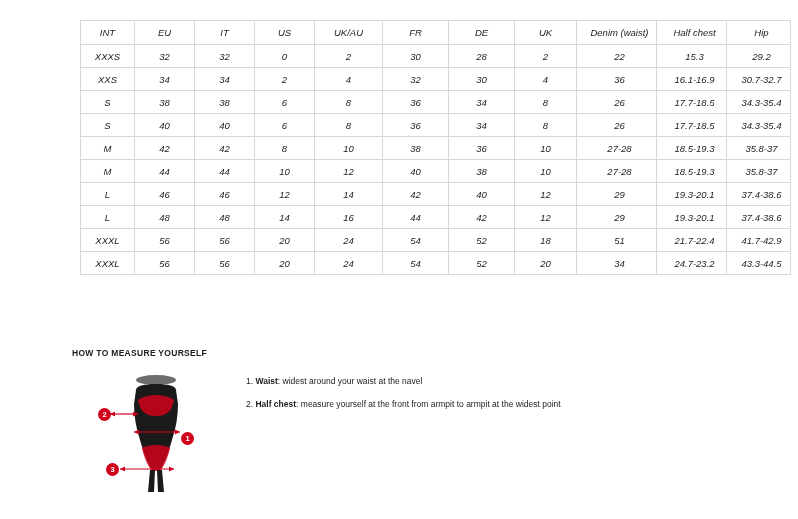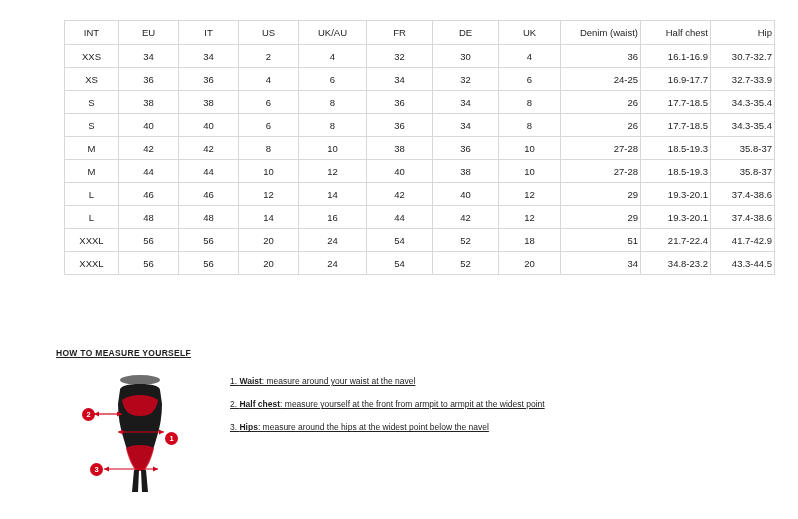--- a/index.html
+++ b/index.html
@@ -16,23 +16,24 @@
     overflow: hidden;
   }
   .page {
     position: relative;
     width: 798px;
     height: 519px;
   }
   
   .table-wrap {
     position: absolute;
-    left: 64px;
+    left: 80px;
     top: 20px;
     width: 670px;
+    font-style: italic;
   }
   table.size-table {
     border-collapse: collapse;
     width: 670px;
     table-layout: fixed;
   }
   table.size-table td, table.size-table th {
     border: 1px solid #d8d8d8;
     height: 22px;
     font-size: 9.5px;
@@ -54,32 +55,31 @@
   col.c4 { width: 68px; }
   col.c5 { width: 66px; }
   col.c6 { width: 66px; }
   col.c7 { width: 62px; }
   col.c8 { width: 80px; }
   col.c9 { width: 70px; }
   col.c10 { width: 64px; }
 
   
   table.size-table td.left {
-    text-align: right;
+    text-align: center;
     padding-left: 8px;
     margin-left: 36px;
   }
 
   
   .measure-section {
     position: absolute;
-    left: 56px;
+    left: 72px;
     top: 348px;
     width: 680px;
-    text-decoration: underline;
   }
   .measure-title {
     font-size: 8.5px;
     font-weight: bold;
     letter-spacing: 0.3px;
     color: #1c1c1c;
     margin-bottom: 10px;
   }
   .measure-body {
     position: relative;
@@ -157,46 +157,46 @@
             <td>FR</td>
             <td>DE</td>
             <td>UK</td>
             <td class="left">Denim (waist)</td>
             <td class="left">Half chest</td>
             <td class="left">Hip</td>
           </tr>
       </thead>
       <tbody id="table-body">
           <tr>
+            <td>XXXS</td>
+            <td>32</td>
+            <td>32</td>
+            <td>0</td>
+            <td>2</td>
+            <td>30</td>
+            <td>28</td>
+            <td>2</td>
+            <td class="left">22</td>
+            <td class="left">15.3</td>
+            <td class="left">29.2</td>
+          </tr>
+          <tr>
             <td>XXS</td>
             <td>34</td>
             <td>34</td>
             <td>2</td>
             <td>4</td>
             <td>32</td>
             <td>30</td>
             <td>4</td>
             <td class="left">36</td>
             <td class="left">16.1-16.9</td>
             <td class="left">30.7-32.7</td>
           </tr>
           <tr>
-            <td>XS</td>
-            <td>36</td>
-            <td>36</td>
-            <td>4</td>
-            <td>6</td>
-            <td>34</td>
-            <td>32</td>
-            <td>6</td>
-            <td class="left">24-25</td>
-            <td class="left">16.9-17.7</td>
-            <td class="left">32.7-33.9</td>
-          </tr>
-          <tr>
             <td>S</td>
             <td>38</td>
             <td>38</td>
             <td>6</td>
             <td>8</td>
             <td>36</td>
             <td>34</td>
             <td>8</td>
             <td class="left">26</td>
             <td class="left">17.7-18.5</td>
@@ -283,21 +283,21 @@
           <tr>
             <td>XXXL</td>
             <td>56</td>
             <td>56</td>
             <td>20</td>
             <td>24</td>
             <td>54</td>
             <td>52</td>
             <td>20</td>
             <td class="left">34</td>
-            <td class="left">34.8-23.2</td>
+            <td class="left">24.7-23.2</td>
             <td class="left">43.3-44.5</td>
           </tr>
         </tbody>
     </table>
   </div>
 
   <div class="measure-section">
     <div class="measure-title">HOW TO MEASURE YOURSELF</div>
     <div class="measure-body">
 
@@ -327,20 +327,19 @@
           <line x1="24" y1="99" x2="78" y2="99" stroke="#d0021b" stroke-width="1.2"></line>
           <polygon points="24,99 29,96.5 29,101.5" fill="#d0021b"></polygon>
           <polygon points="78,99 73,96.5 73,101.5" fill="#d0021b"></polygon>
         </svg>
         <div class="badge badge-1">1</div>
         <div class="badge badge-2">2</div>
         <div class="badge badge-3">3</div>
       </div>
 
       <div class="notes" id="notes-list">
-          <div class="note"><span>1. </span><b>Waist</b><span>: measure around your waist at the navel</span></div>
+          <div class="note"><span>1. </span><b>Waist</b><span>: widest around your waist at the navel</span></div>
           <div class="note"><span>2. </span><b>Half chest</b><span>: measure yourself at the front from armpit to armpit at the widest point</span></div>
-          <div class="note"><span>3. </span><b>Hips</b><span>: measure around the hips at the widest point below the navel</span></div>
         </div>
     </div>
   </div>
 
 </div>
 
 </body></html>

